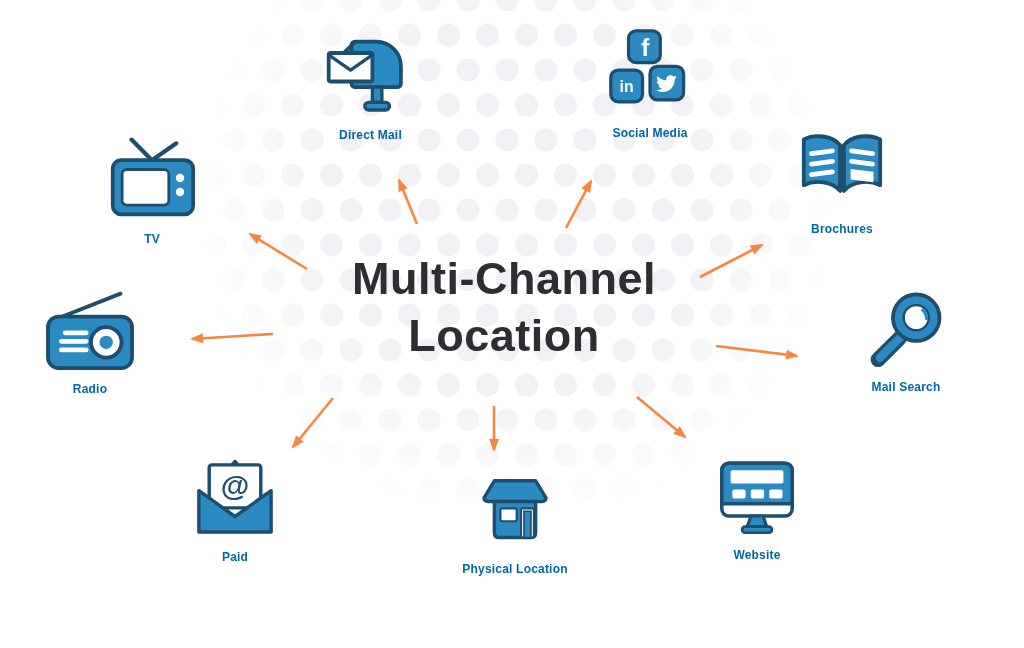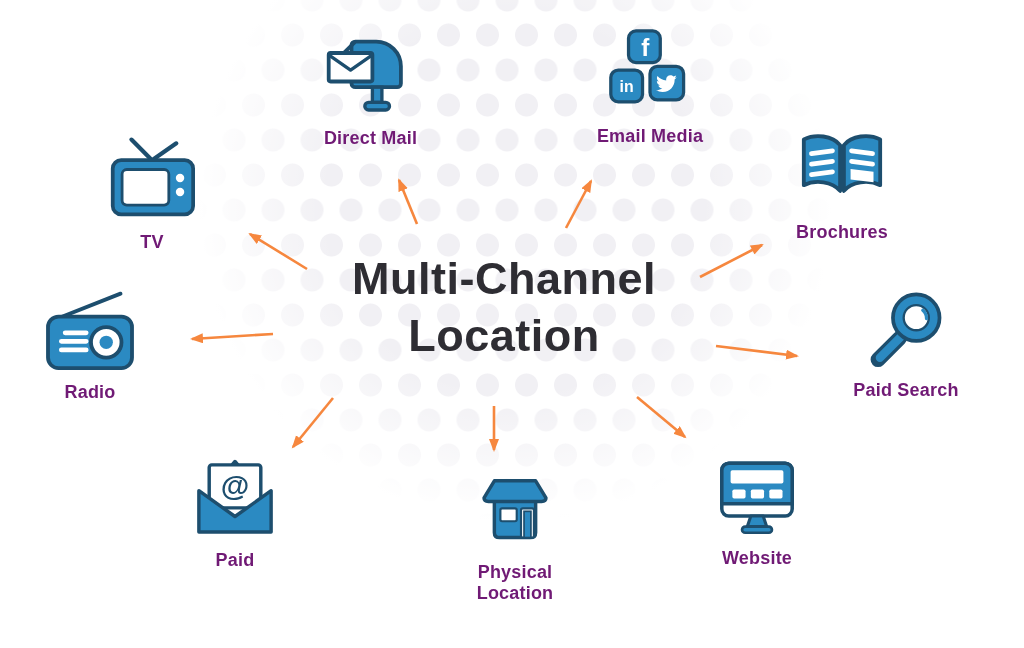--- a/index.html
+++ b/index.html
@@ -24,21 +24,21 @@
   .title{
     position:absolute;left:0;top:250px;width:1008px;z-index:2;
     text-align:center;font-weight:bold;font-size:45px;line-height:1.27;
     color:#2e2d33;letter-spacing:0.5px;
   }
   .channel{
     position:absolute;z-index:2;display:flex;flex-direction:column;
     align-items:center;
   }
   .channel .label{
-    margin-top:12px;font-weight:bold;font-size:18px;color:#701a75;
+    margin-top:12px;font-weight:bold;font-size:12px;color:#0369a1;
     text-align:center;line-height:1.18;letter-spacing:0.2px;
   }
   #ch-direct-mail{left:298px;top:28px;width:145px;}
   #ch-social-media{left:582px;top:28px;width:136px;}
   #ch-tv{left:93px;top:134px;width:118px;}
   #ch-brochures{left:777px;top:126px;width:130px;}
   #ch-radio{left:32px;top:286px;width:116px;}
   #ch-paid-search{left:839px;top:286px;width:134px;}
   #ch-email{left:176px;top:452px;width:118px;}
   #ch-physical-location{left:456px;top:462px;width:118px;}
@@ -99,21 +99,21 @@
       </g>
       <g>
         <rect class="f-blue s-navy" stroke-width="3.5" x="3" y="44" width="34" height="34" rx="8"></rect>
         <text class="f-white at-glyph" x="20" y="68" font-size="17" text-anchor="middle">in</text>
       </g>
       <g>
         <rect class="f-blue s-navy" stroke-width="3.5" x="45" y="40" width="36" height="36" rx="8"></rect>
         <path class="f-white" transform="translate(50.5,47)" d="M23.44 4.83c-.8.37-1.5.38-2.22.02.93-.56.98-.96 1.32-2.02-.88.52-1.86.9-2.9 1.1-.82-.88-2-1.43-3.3-1.43-2.5 0-4.55 2.04-4.55 4.54 0 .36.03.7.1 1.04-3.77-.2-7.12-2-9.36-4.75-.4.67-.6 1.45-.6 2.3 0 1.56.8 2.95 2 3.77-.74-.03-1.44-.23-2.05-.57v.06c0 2.2 1.56 4.03 3.64 4.44-.67.2-1.37.2-2.06.08.58 1.8 2.26 3.12 4.25 3.16C5.78 18.1 3.37 18.74 1 18.46c2 1.3 4.4 2.04 6.97 2.04 8.35 0 12.92-6.92 12.92-12.93l-.01-.59c.9-.63 1.96-1.22 2.56-2.15z"></path>
       </g>
     </svg>
-    <span class="label">Email Media</span>
+    <span class="label">Social Media</span>
   </div>
 
   <div class="channel" id="ch-tv">
     <svg width="96" height="86" viewBox="0 0 100 92">
       <path class="nf s-navy rc" stroke-width="4.5" d="M50,28 L28,6 M50,28 L76,10"></path>
       <rect class="f-blue s-navy" stroke-width="4" x="8" y="28" width="86" height="58" rx="9"></rect>
       <rect class="f-white s-navy" stroke-width="3" x="18" y="38" width="50" height="38" rx="5"></rect>
       <circle class="f-white" cx="80" cy="47" r="4.5"></circle>
       <circle class="f-white" cx="80" cy="62" r="4.5"></circle>
     </svg>
@@ -143,21 +143,21 @@
   </div>
 
   <div class="channel" id="ch-paid-search">
     <svg width="84" height="82" viewBox="0 0 90 88">
       <line class="s-navy rc" stroke-width="16" x1="38" y1="56" x2="15" y2="79"></line>
       <line class="s-blue rc" stroke-width="9" x1="39" y1="55" x2="17" y2="77"></line>
       <circle class="f-blue s-navy" stroke-width="4" cx="56" cy="34" r="25"></circle>
       <circle class="f-white s-navy" stroke-width="2.5" cx="56" cy="34" r="13.5"></circle>
       <path class="nf s-blue rc" stroke-width="3.5" d="M63,26 A11,11 0 0 1 67,35"></path>
     </svg>
-    <span class="label">Paid Search</span>
+    <span class="label">Mail Search</span>
   </div>
 
   <div class="channel" id="ch-email">
     <svg width="86" height="86" viewBox="0 0 100 98">
       <path class="f-white s-navy rc" stroke-width="4" d="M40,22 L50,10 L60,22 Z"></path>
       <rect class="f-white s-navy" stroke-width="4" x="20" y="14" width="60" height="50" rx="3"></rect>
       <text class="f-navy at-glyph" x="50" y="50" font-size="34" text-anchor="middle">@</text>
       <path class="f-blue s-navy rc" stroke-width="4" d="M8,44 L50,74 L92,44 V92 H8 Z"></path>
     </svg>
     <span class="label">Paid</span>

